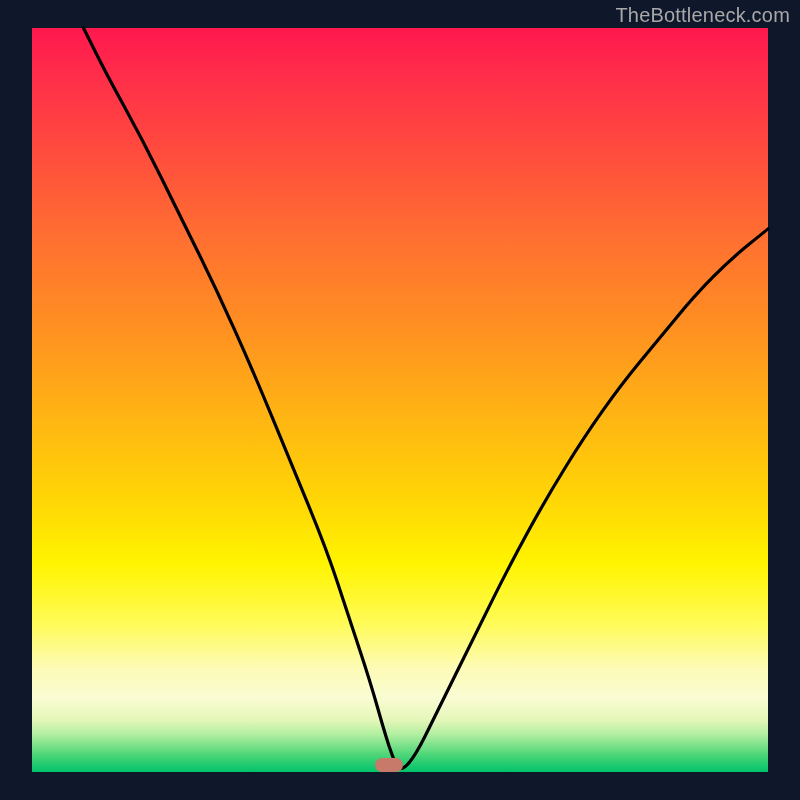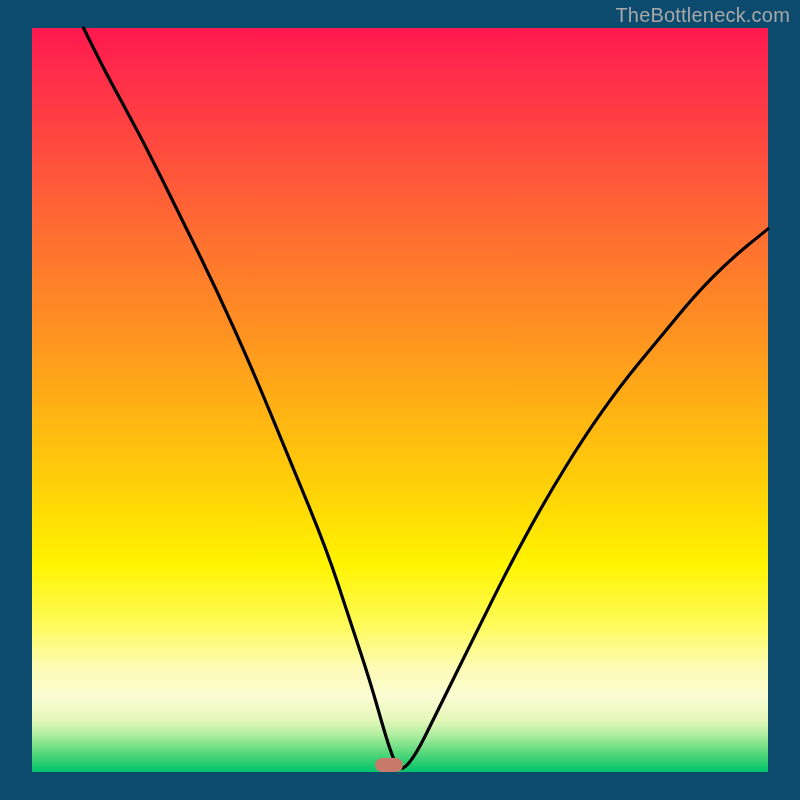--- a/index.html
+++ b/index.html
@@ -7,21 +7,21 @@
     padding: 0;
     width: 800px;
     height: 800px;
     background: #000;
     overflow: hidden;
   }
   .stage {
     position: relative;
     width: 800px;
     height: 800px;
-    background: #0c4a6e;
+    background: #0f172a;
   }
   .plot-area {
     position: absolute;
     left: 32px;
     top: 28px;
     width: 736px;
     height: 744px;
     
     background: linear-gradient(
       to bottom,

